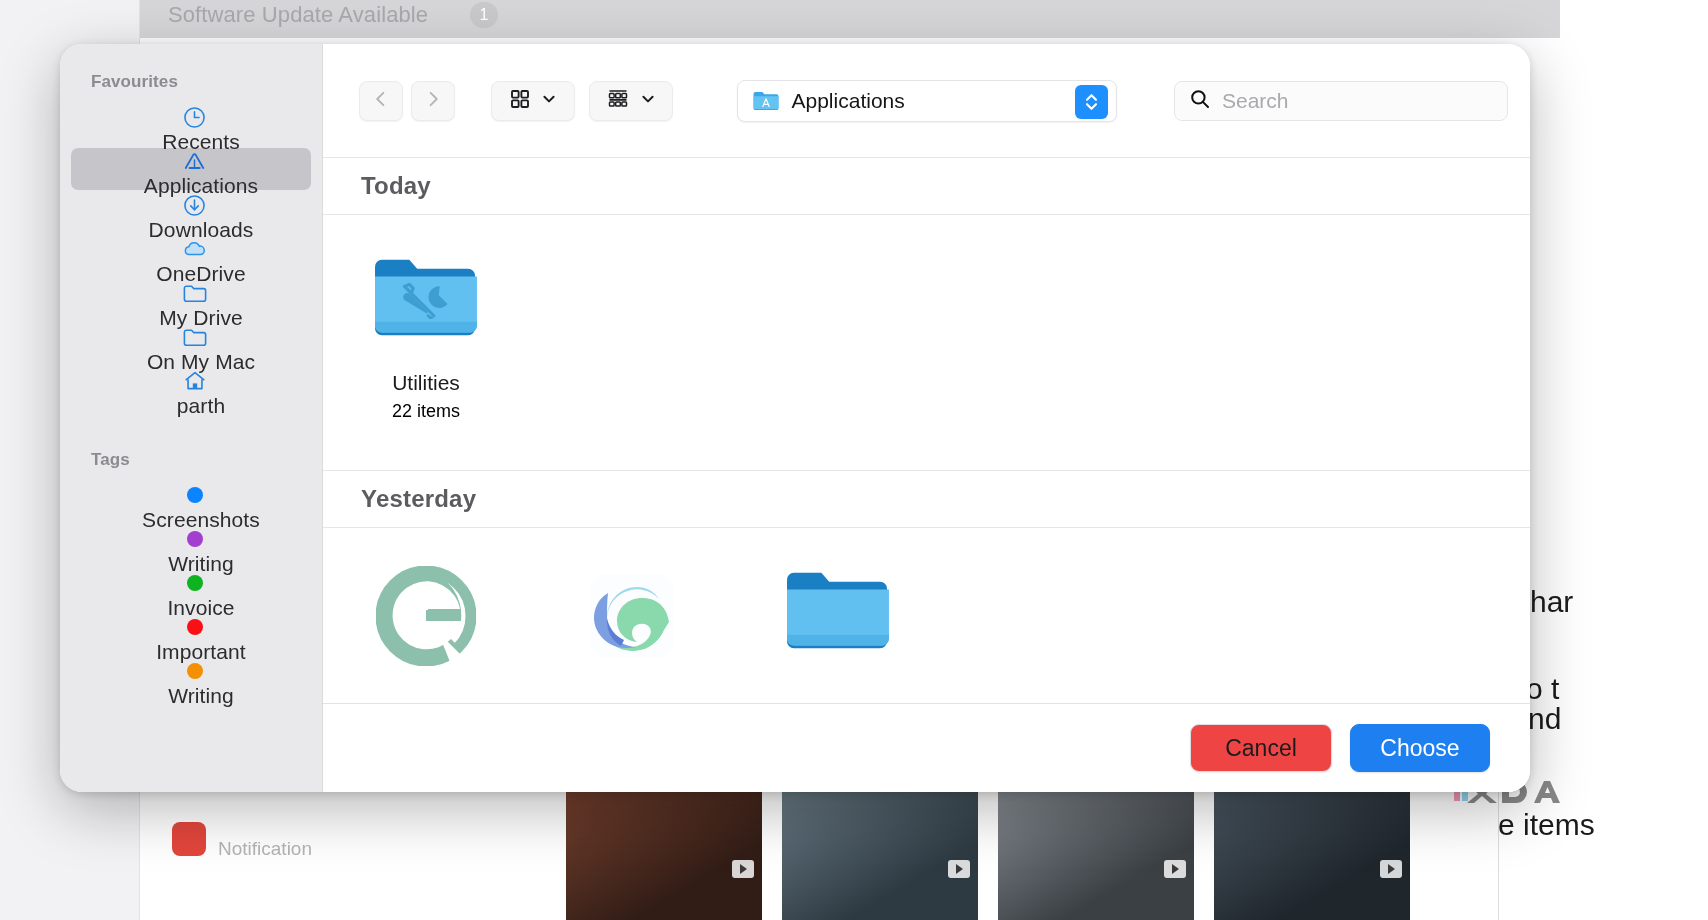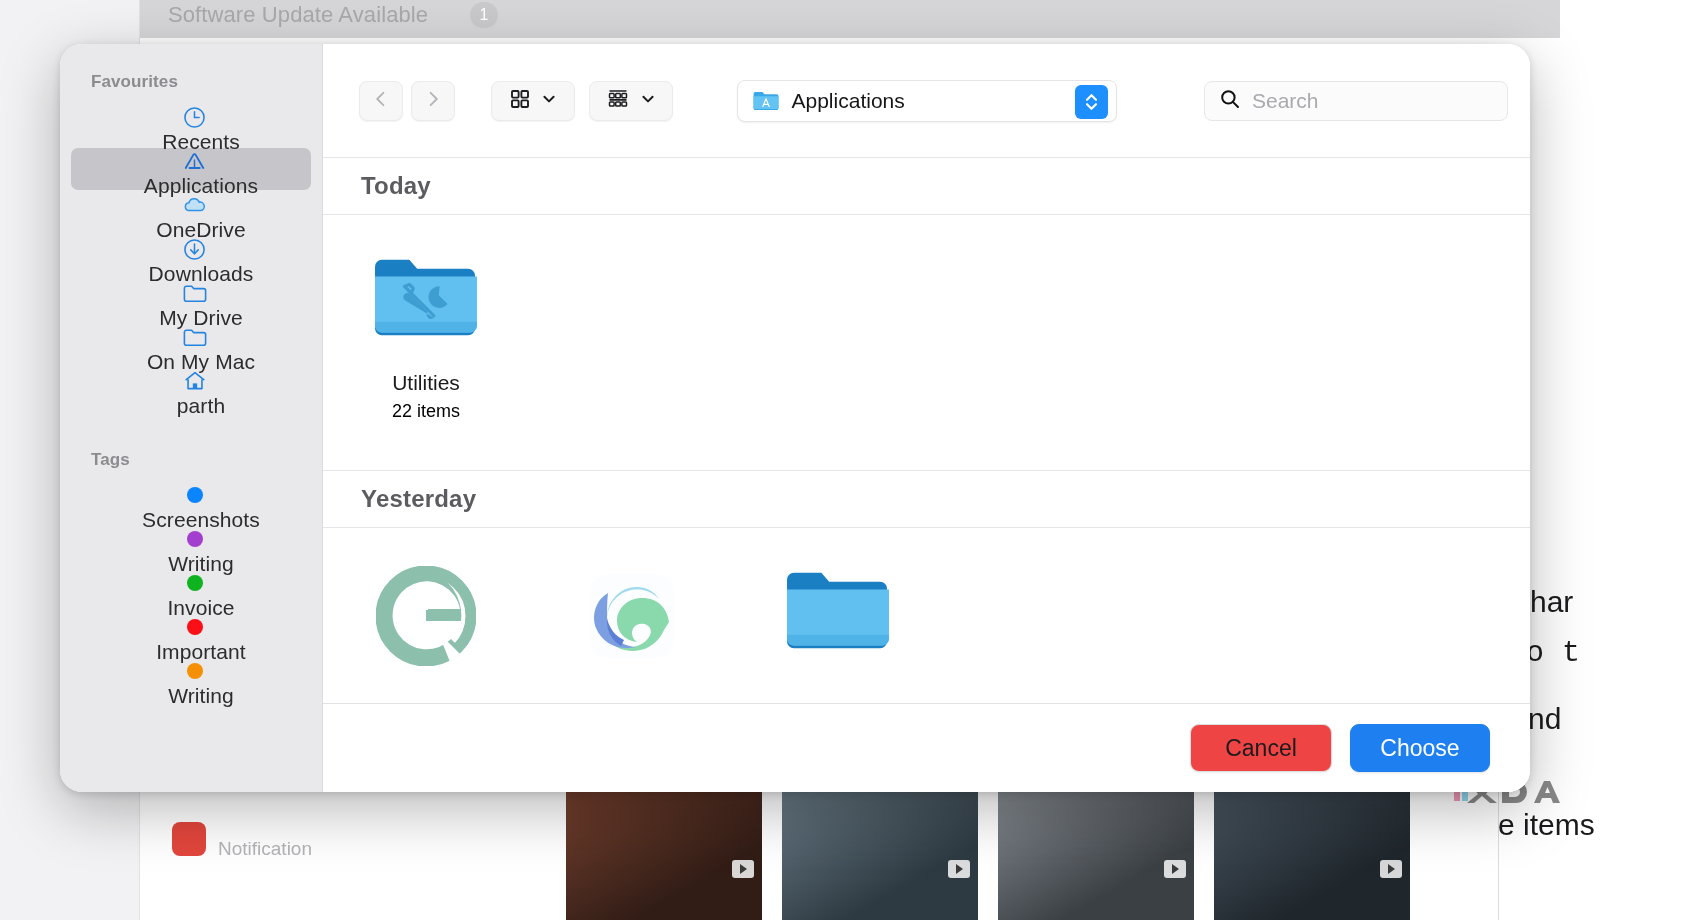--- a/index.html
+++ b/index.html
@@ -60,21 +60,21 @@
     border-left: 1px solid #dcdcdf;
   }
   .bg-rtext {
     position: absolute;
     font-size: 30px;
     color: #1b1b1d;
     white-space: nowrap;
     font-family: "Liberation Sans", sans-serif;
   }
   .bg-rtext.r1 { left: 1530px; top: 585px; }
-  .bg-rtext.r2 { left: 1526px; top: 636px; font-family: Liberation Mono, monospace; }
+  .bg-rtext.r2 { left: 1526px; top: 672px; }
   .bg-rtext.r3 { left: 1528px; top: 702px; }
   .bg-rtext.r4 { left: 1498px; top: 808px; }
 
   
   .bg-thumb {
     position: absolute;
     top: 780px;
     height: 140px;
     background: linear-gradient(160deg, #6b5a52 0%, #4a3f3a 45%, #35302e 100%);
     overflow: hidden;
@@ -246,21 +246,21 @@
     display: flex;
     flex-direction: column;
     align-items: center;
     justify-content: center;
     gap: 2px;
   }
 
   .search-box {
     position: absolute;
     right: 22px;
-    width: 304px;
+    width: 334px;
     height: 40px;
     background: #fbfbfc;
     border: 1px solid #e6e6e9;
     border-radius: 8px;
     display: flex;
     align-items: center;
     padding-left: 14px;
   }
   .search-placeholder {
     font-size: 21px;
@@ -419,36 +419,36 @@
           <path d="M3.6 18.2 L11 5.4 a1.2 1.2 0 0 1 2 0 L20.4 18.2"></path>
           <path d="M7.2 18.2 H17"></path>
           <path d="M12 10.6 L12 18.2" stroke-width="1.4"></path>
         </svg>
       </span>
       <span class="side-label">Applications</span>
     </div>
 
     <div class="side-item">
       <span class="side-icon">
-        <svg width="26" height="26" viewBox="0 0 26 24" fill="none" stroke="#2f93e8" stroke-width="1.5" stroke-linejoin="round">
-          <path d="M6.6 17.6 a4 4 0 0 1 .3 -7.9 a5.4 5.4 0 0 1 10.3 -.5 a3.9 3.9 0 0 1 1.6 8.4 z" fill="#bfe0f7"></path>
-        </svg>
-      </span>
-      <span class="side-label">OneDrive</span>
-    </div>
-
-    <div class="side-item">
-      <span class="side-icon">
         <svg width="25" height="25" viewBox="0 0 24 24" fill="none" stroke="#2484e0" stroke-width="1.5" stroke-linecap="round" stroke-linejoin="round">
           <circle cx="12" cy="12" r="9.2"></circle>
           <path d="M12 6.8 V16"></path>
           <path d="M8.4 12.4 L12 16.1 L15.6 12.4"></path>
         </svg>
       </span>
       <span class="side-label">Downloads</span>
+    </div>
+
+    <div class="side-item">
+      <span class="side-icon">
+        <svg width="26" height="26" viewBox="0 0 26 24" fill="none" stroke="#2f93e8" stroke-width="1.5" stroke-linejoin="round">
+          <path d="M6.6 17.6 a4 4 0 0 1 .3 -7.9 a5.4 5.4 0 0 1 10.3 -.5 a3.9 3.9 0 0 1 1.6 8.4 z" fill="#bfe0f7"></path>
+        </svg>
+      </span>
+      <span class="side-label">OneDrive</span>
     </div>
 
     <div class="side-item">
       <span class="side-icon">
         <svg width="26" height="24" viewBox="0 0 26 22" fill="none" stroke="#2484e0" stroke-width="1.6" stroke-linejoin="round">
           <path d="M2.4 6.2 a2 2 0 0 1 2 -2 h5.2 l2 2.4 h10 a2 2 0 0 1 2 2 v8.6 a2 2 0 0 1 -2 2 H4.4 a2 2 0 0 1 -2 -2 z"></path>
         </svg>
       </span>
       <span class="side-label">My Drive</span>
     </div>

